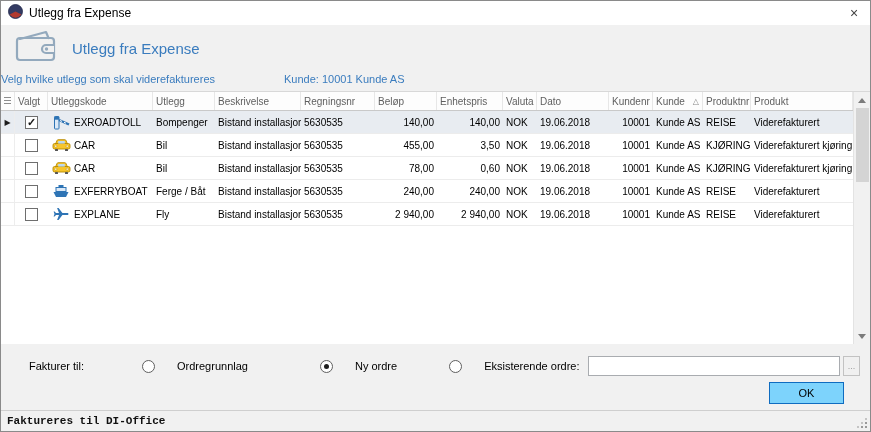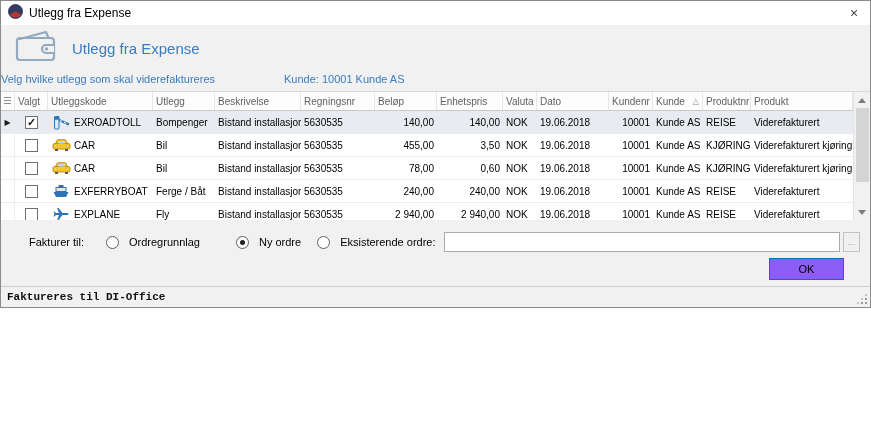--- a/index.html
+++ b/index.html
@@ -1,19 +1,19 @@
 <!DOCTYPE html>
 <html><head>
 <meta charset="utf-8">
 <style>
   * { margin:0; padding:0; box-sizing:border-box; }
   html,body { background:#ffffff; }
   body { font-family:"Liberation Sans", sans-serif; }
 
-  .dialog { width:871px; height:308px; border:1px solid #8a8a8a; background:#f1f1f1;
+  .dialog { width:871px; height:432px; border:1px solid #8a8a8a; background:#f1f1f1;
             display:flex; flex-direction:column; position:relative; }
 
   
   .titlebar { height:24px; background:#ffffff; display:flex; align-items:center;
               gap:6px; padding:0 0 0 7px; flex:0 0 auto; }
   .titlebar .title { font-size:12px; color:#000; flex:1; }
   .close-btn { width:32px; height:24px; display:flex; align-items:center; justify-content:center;
                font-size:14px; color:#444; cursor:pointer; }
 
   
@@ -58,35 +58,35 @@
             border-bottom:5px solid #7b7b7b; }
   .tri-down { width:0; height:0; border-left:4px solid transparent; border-right:4px solid transparent;
               border-top:5px solid #7b7b7b; }
   .vthumb { width:13px; height:74px; background:#d4d4d4; flex:0 0 auto; }
   .vspace { flex:1 1 auto; }
 
   
   .footer-controls { height:32px; display:flex; align-items:center; padding:12px 10px 0 28px;
                      font-size:11px; color:#000; flex:0 0 auto; }
   .fc-label { width:77px; flex:0 0 auto; }
-  .radio-opt { display:inline-flex; align-items:center; gap:10px; cursor:default; }
+  .radio-opt { display:inline-flex; align-items:center; gap:22px; cursor:default;margin-left:36px; }
   .radio-opt.o1 { margin-right:36px; }
   .radio-opt.o2 { margin-right:16px; }
   .radio { width:13px; height:13px; border:1px solid #5f5f5f; border-radius:50%; background:#fff;
            position:relative; flex:0 0 auto; }
   .radio.checked::after { content:""; position:absolute; inset:3px; border-radius:50%; background:#1f1f1f; }
   .order-input { flex:1 1 auto; height:20px; margin-left:8px; border:1px solid #a9acb0; background:#fff;
                  font-family:"Liberation Sans",sans-serif; font-size:11px; padding:0 3px; }
   .browse-btn { width:17px; height:20px; margin-left:3px; background:#f0f0f0; border:1px solid #c2c2c2;
                 color:#9a9a9a; font-size:9px; line-height:1; flex:0 0 auto; }
 
   
   .button-row { height:34px; display:flex; justify-content:flex-end; align-items:center;
                 gap:10px; padding:0 26px; flex:0 0 auto; }
-  .btn { width:76px; height:22px; background:#8b5cf6; border:1px solid #acacac;
+  .btn { width:76px; height:22px; background:#7dd3fc; border:1px solid #acacac;
          font-family:"Liberation Sans",sans-serif; font-size:11px; color:#000; }
   .btn.primary { border:1px solid #0f6cc0; width:75px; }
 
   
   .statusbar { height:21px; border-top:1px solid #cfcfcf; background:#f1f1f1; display:flex;
                align-items:center; padding:0 6px; font-size:11px; font-weight:700; color:#111;
                position:relative; flex:0 0 auto;font-family:Liberation Mono, monospace; }
   .grip { position:absolute; right:3px; bottom:3px; width:10px; height:10px; }
   .grip::before { content:""; position:absolute; right:0; bottom:0; width:2px; height:2px; background:#9a9a9a;
                   box-shadow:-4px 0 0 #9a9a9a, -8px 0 0 #c4c4c4, 0 -4px 0 #9a9a9a,

